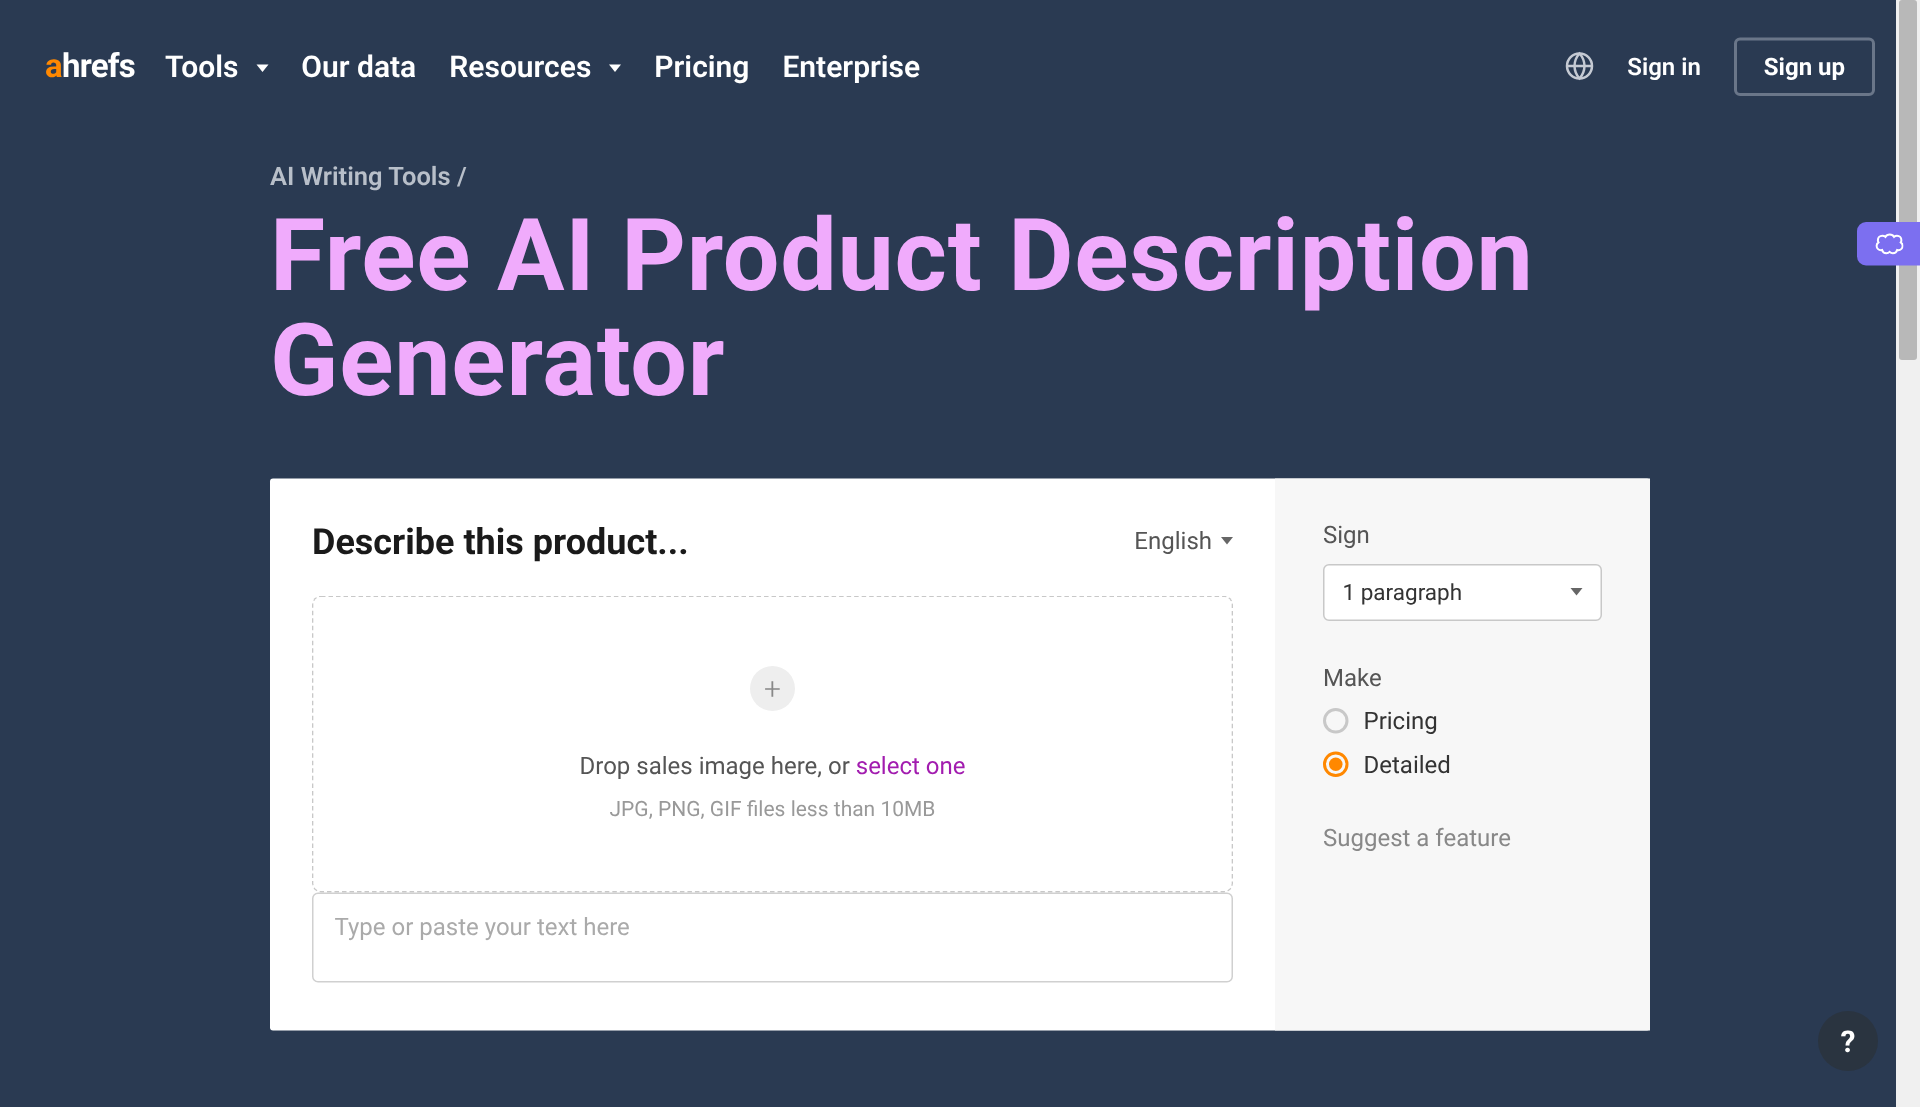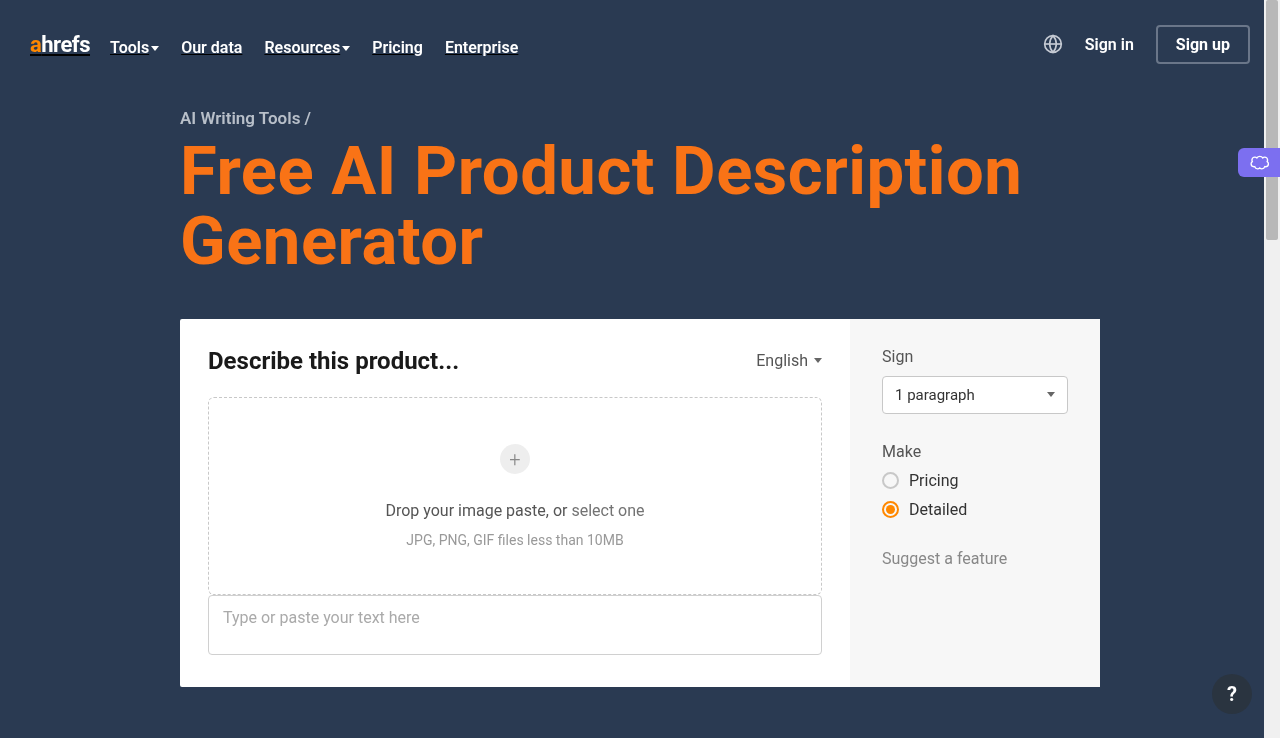--- a/index.html
+++ b/index.html
@@ -15,43 +15,42 @@
 
 .header {
   display: flex;
   align-items: center;
   justify-content: space-between;
   padding: 0 30px;
   height: 88px;
 }
 .header-left {
   display: flex;
-  align-items: flex-end;
+  align-items: center;
   gap: 20px;
-  text-decoration: underline;
 }
 .logo {
   font-size: 22px;
   font-weight: 700;
   letter-spacing: -0.5px;
 }
 .logo .a { color: #ff8800; }
 .logo .rest { color: #ffffff; }
 .nav {
   display: flex;
   align-items: center;
   gap: 22px;
 }
 .nav-item {
   color: #ffffff;
-  font-size: 16px;
+  font-size: 20px;
   font-weight: 600;
   display: flex;
   align-items: center;
-  gap: 2px;
+  gap: 12px;
   cursor: pointer;
 }
 .chevron-down {
   width: 0;
   height: 0;
   border-left: 4px solid transparent;
   border-right: 4px solid transparent;
   border-top: 5px solid #ffffff;
   margin-top: 2px;
 }
@@ -85,21 +84,21 @@
 .content {
   padding: 0 180px;
 }
 .breadcrumb {
   color: #b8bfc9;
   font-size: 17px;
   font-weight: 600;
   margin-top: 20px;
 }
 .page-title {
-  color: #f97316;
+  color: #f0abfc;
   font-size: 67px;
   font-weight: 700;
   line-height: 1.05;
   margin-top: 8px;
   letter-spacing: 0.5px;
 }
 .subtitle {
   color: #ffffff;
   font-size: 17px;
   font-weight: 500;
@@ -169,21 +168,21 @@
   justify-content: center;
   color: #888;
   font-size: 20px;
   font-weight: 300;
   margin-bottom: 15px;
 }
 .drop-text {
   font-size: 16px;
   color: #555;
 }
-.drop-text .link { color: #737373; cursor: pointer; }
+.drop-text .link { color: #a21caf; cursor: pointer; }
 .drop-hint {
   font-size: 14px;
   color: #999;
 }
 .desc-label {
   font-size: 16px;
   color: #444;
   margin-top: 22px;
   margin-bottom: 14px;
 }
@@ -363,21 +362,21 @@
       <div class="gen-header">
         <div class="gen-label">Describe this product...</div>
         <div class="lang-select">
           <span>English</span>
           <span class="chev-gray"></span>
         </div>
       </div>
       <div class="dropzone">
         <div class="plus-circle">+</div>
         <div class="drop-text">
-          <span>Drop your image paste, or </span><span class="link">select one</span>
+          <span>Drop sales image here, or </span><span class="link">select one</span>
         </div>
         <div class="drop-hint">JPG, PNG, GIF files less than 10MB</div>
       </div>
       <textarea class="desc-textarea" placeholder="Type or paste your text here" style=""></textarea>
     </div>
     <div class="gen-sidebar">
       <div class="side-label">Sign</div>
       <div class="side-select">
         <span>1 paragraph</span>
         <span class="chev-gray"></span>

